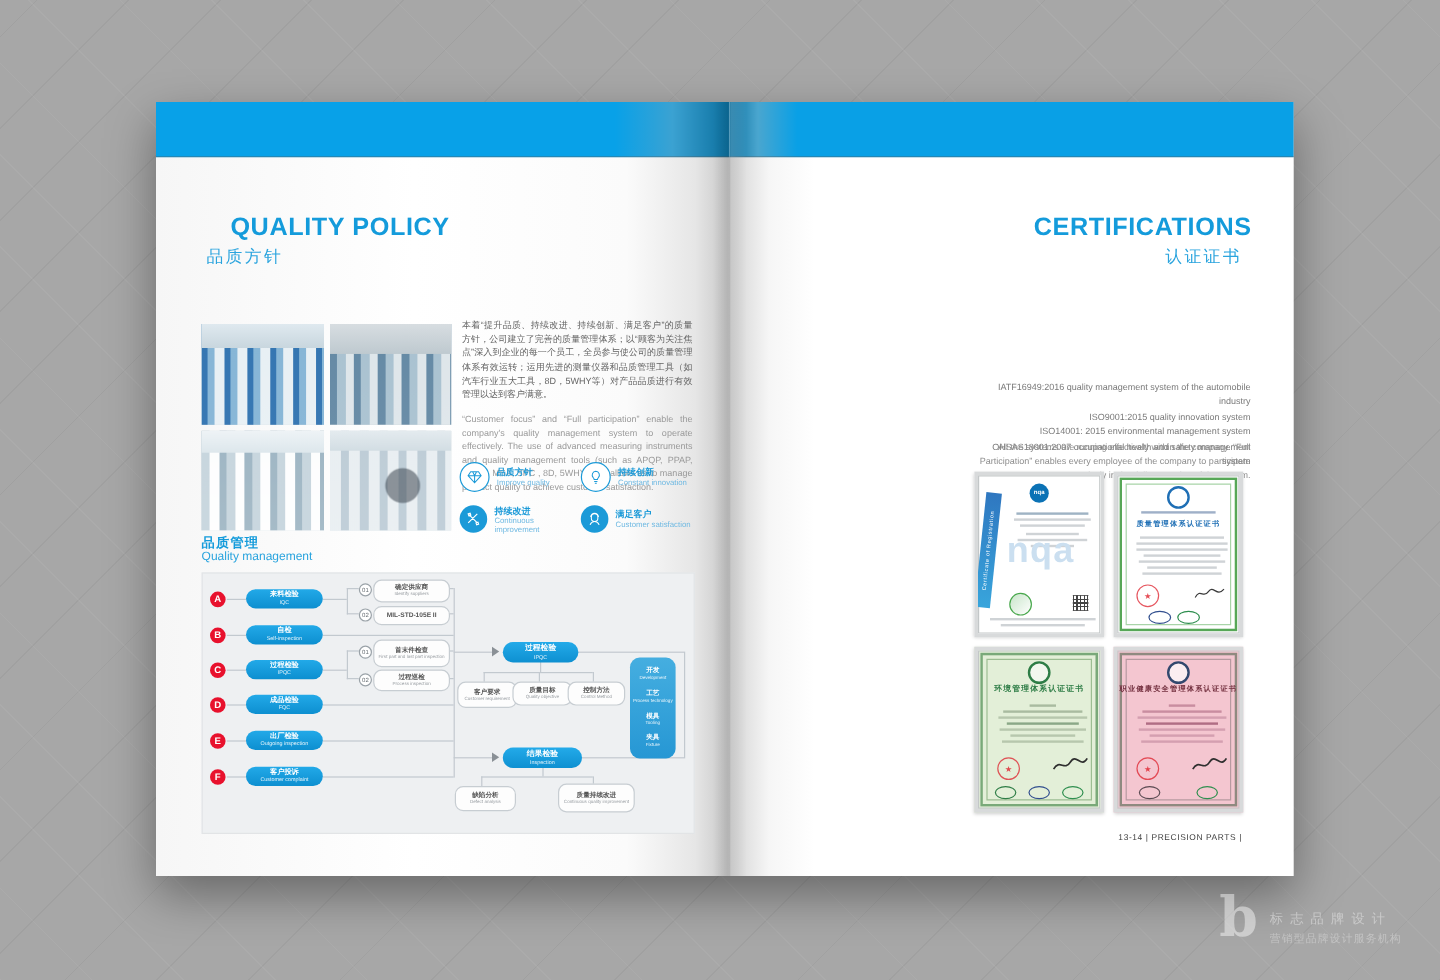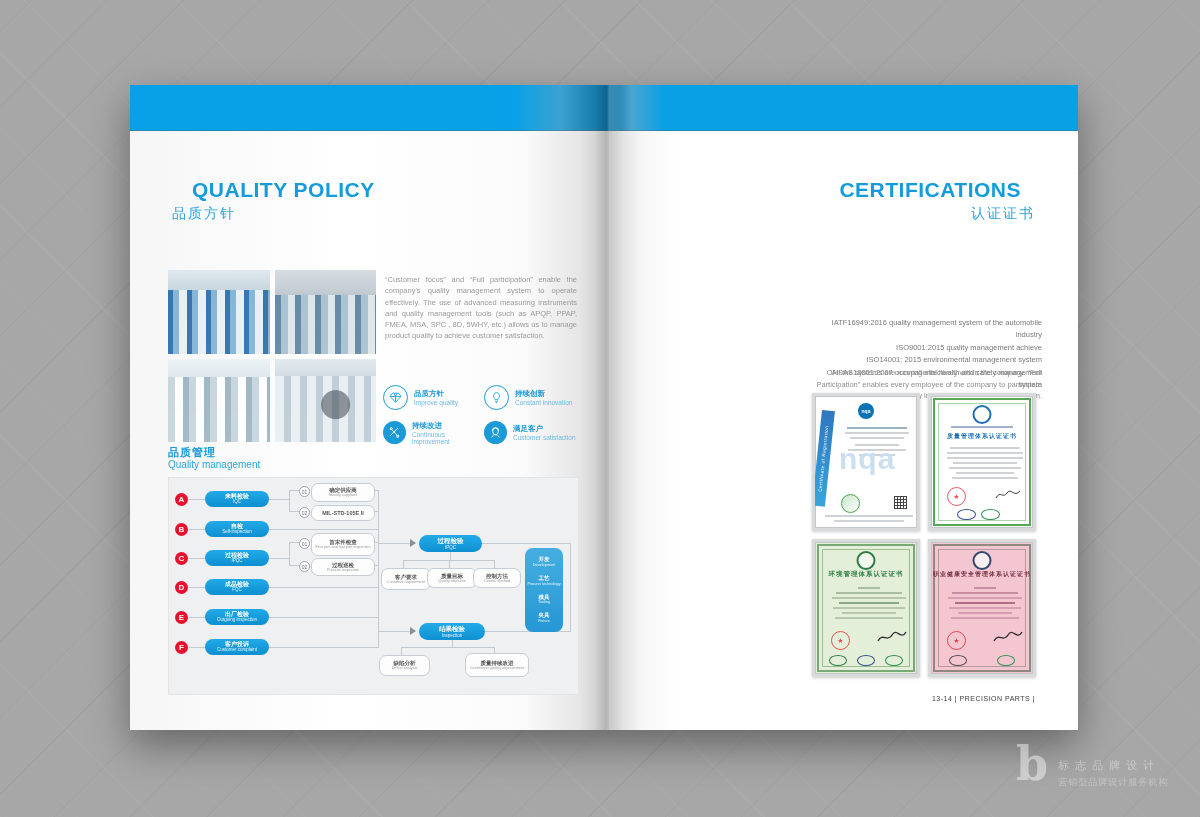--- a/index.html
+++ b/index.html
@@ -132,20 +132,21 @@
       <div class="sub-title" style="left:42px;top:120px;">品质方针</div>
 
       <div class="photos">
         <div class="photo p1"></div>
         <div class="photo p2"></div>
         <div class="photo p3"></div>
         <div class="photo p4"></div>
       </div>
 
       <div class="intro">
+        <div class="cn-para">本着“提升品质、持续改进、持续创新、满足客户”的质量方针，公司建立了完善的质量管理体系；以“顾客为关注焦点”深入到企业的每一个员工，全员参与使公司的质量管理体系有效运转；运用先进的测量仪器和品质管理工具（如汽车行业五大工具，8D，5WHY等）对产品品质进行有效管理以达到客户满意。</div>
         <div class="en-para">“Customer focus” and “Full participation” enable the company's quality management system to operate effectively. The use of advanced measuring instruments and quality management tools (such as APQP, PPAP, FMEA, MSA, SPC , 8D, 5WHY, etc.) allows us to manage product quality to achieve customer satisfaction.</div>
       </div>
 
       <div class="features">
         <div class="feature">
           <span class="fe-circle fe-outline">
             <svg width="13" height="13" viewBox="0 0 24 24">
                 <path d="M6 4h12l4 6-10 11L2 10z M2 10h20 M9 4l3 6 3-6 M12 10v10" fill="none" stroke="currentColor" stroke-width="1.6"></path>
               </svg>
           </span>
@@ -334,26 +335,26 @@
         <div class="fwhite" style="left:296px;top:175px;width:58px;height:20px;">
           <div class="c">质量持续改进</div>
           <div class="e">Continuous quality improvement</div>
         </div>
       </div>
     </div>
 
     <div class="page page-right">
       <div class="topbar topbar-right"></div>
 
-      <div class="big-title" style="right:57px;top:93px;text-align:right;left:auto;">CERTIFICATIONS</div>
+      <div class="big-title" style="right:35px;top:93px;text-align:right;left:auto;">CERTIFICATIONS</div>
       <div class="sub-title" style="right:43px;top:120px;text-align:right;left:auto;">认证证书</div>
 
       <div class="r-systems">
         <div>IATF16949:2016 quality management system of the automobile industry</div>
-        <div>ISO9001:2015 quality management achieve</div>
+        <div>ISO9001:2015 quality innovation system</div>
         <div>ISO14001: 2015 environmental management system</div>
         <div>OHSAS18001:2007 occupational health and safety management system</div>
       </div>
       <div class="r-en">All the systems are running effectively within the company. “Full Participation” enables every employee of the company to participate actively in the daily operation of the system.</div>
 
       <div class="certs">
 
         <div class="cert cert1">
           <div class="ribbon">
             <span>Certificate of Registration</span>

